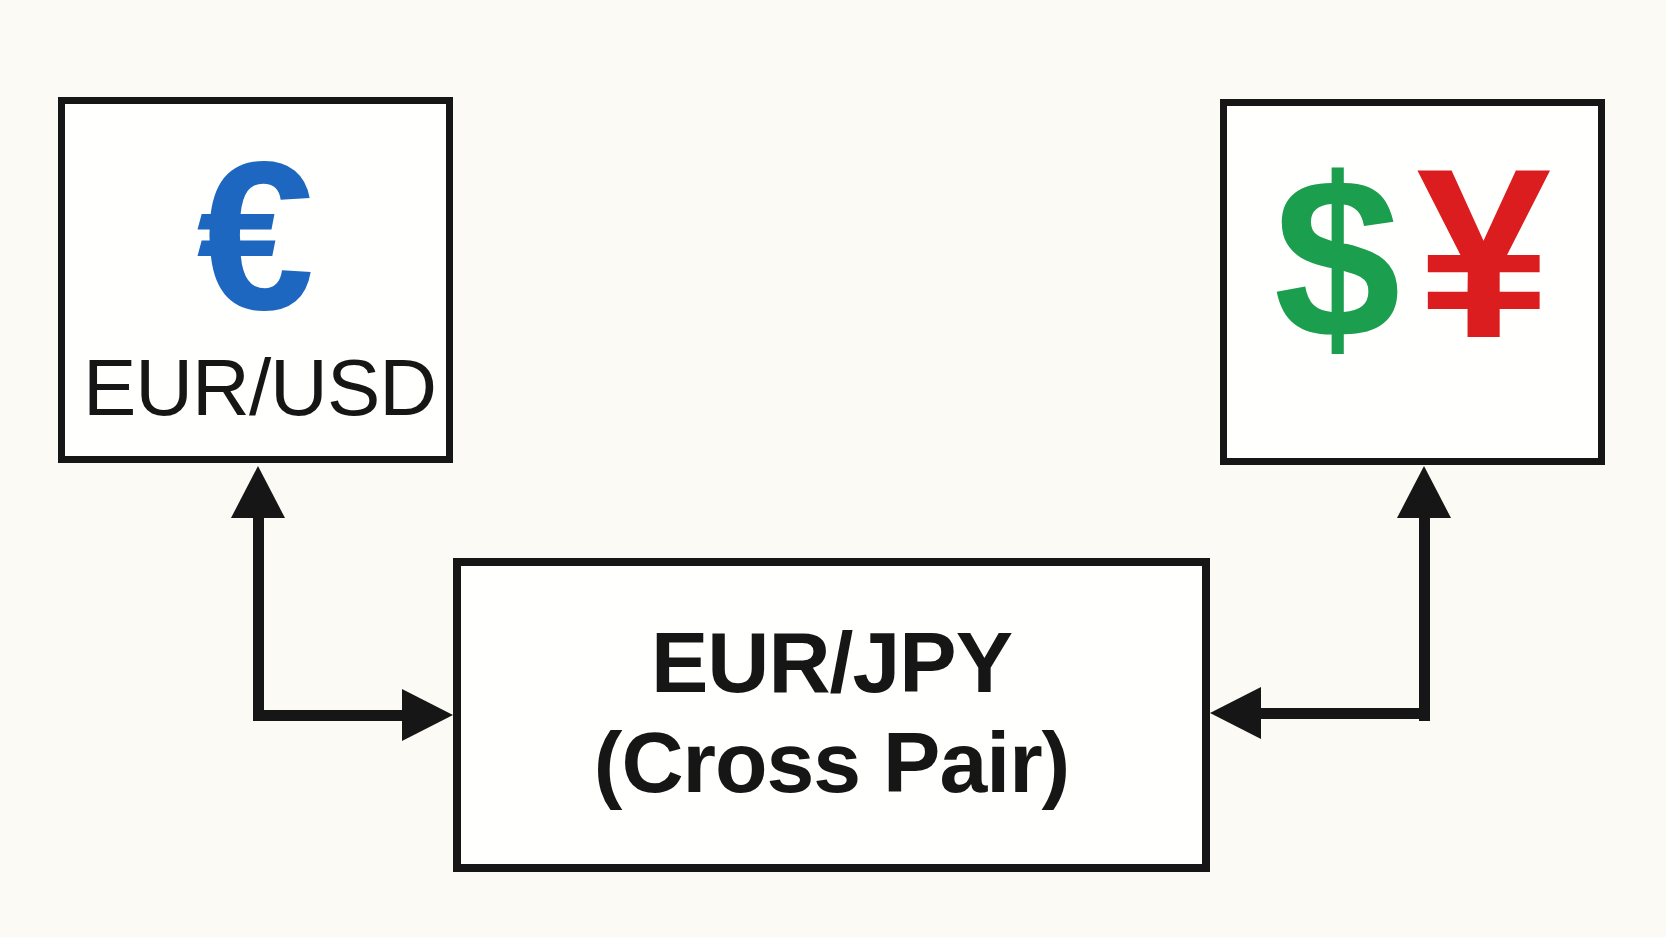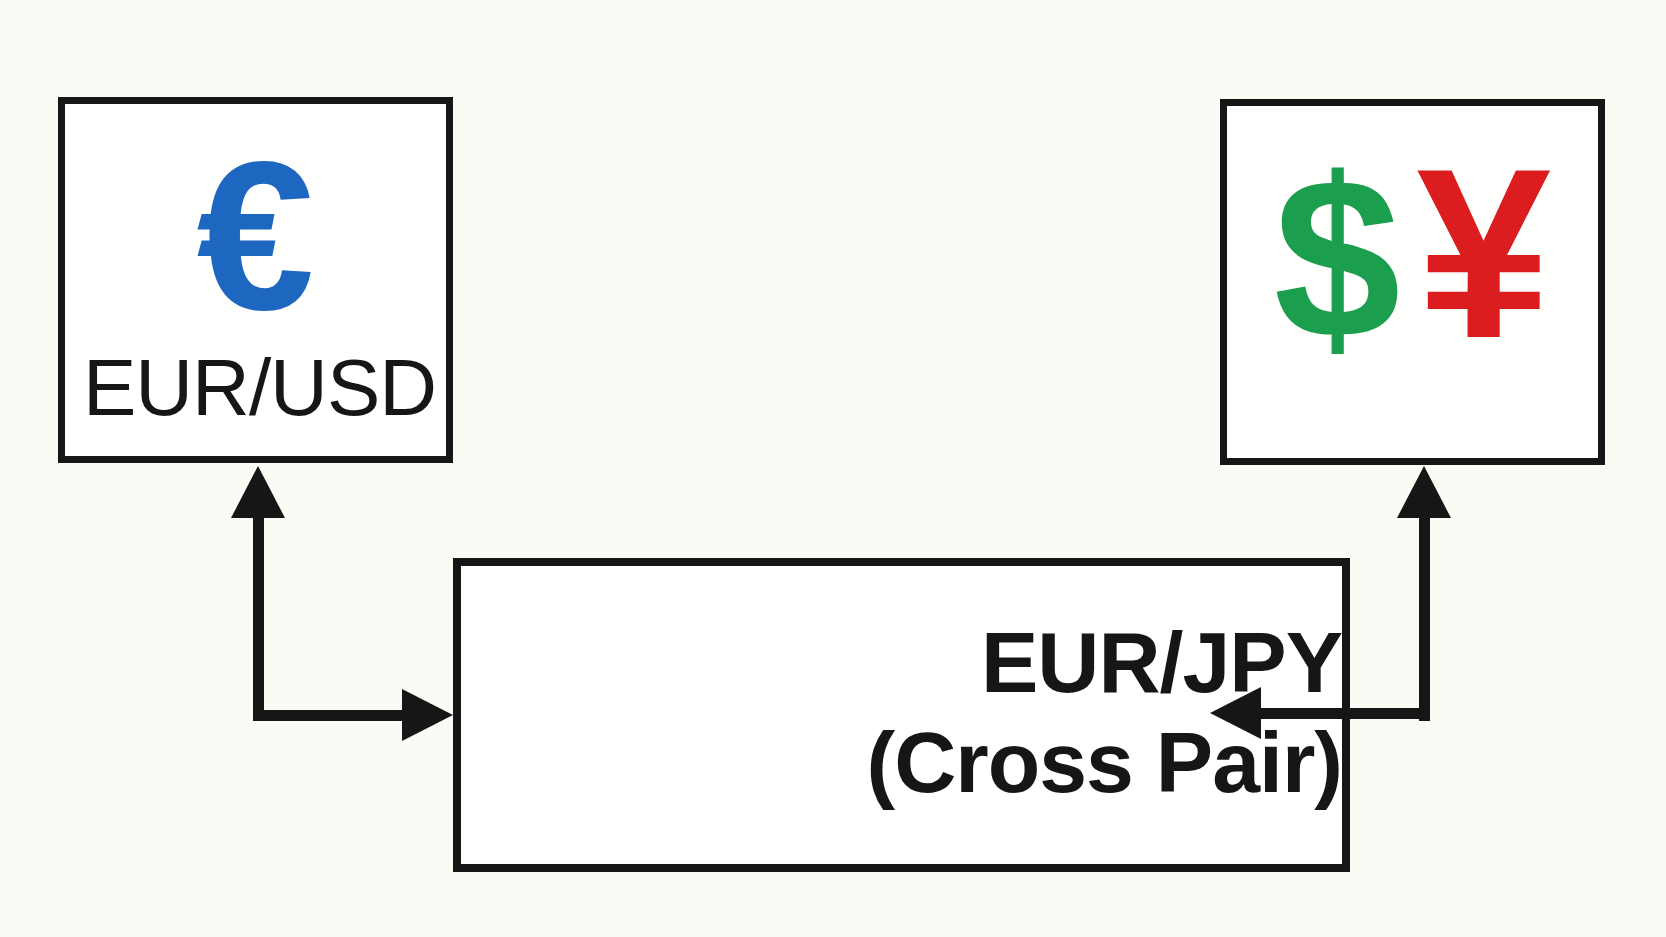--- a/index.html
+++ b/index.html
@@ -18,24 +18,24 @@
   }
   .node {
     position: absolute;
     box-sizing: border-box;
     background: #fffffd;
     border: 7px solid #161616;
   }
   .node-eur-usd { left: 58px;  top: 97px;  width: 395px; height: 366px; }
   .node-usd-jpy { left: 1220px; top: 99px; width: 385px; height: 366px; }
   .node-cross {
-    left: 453px; top: 558px; width: 897px; height: 314px;
+    left: 453px; top: 558px; width: 757px; height: 314px;
     border-width: 8px;
     display: flex; flex-direction: column;
-    align-items: flex-end; justify-content: center;
+    align-items: center; justify-content: center;
   }
   .symbol-row {
     position: absolute;
     top: 26px; left: 0; right: 0;
     display: flex;
     align-items: baseline;
     justify-content: center;
     gap: 16px;
     line-height: 1;
     white-space: nowrap;

